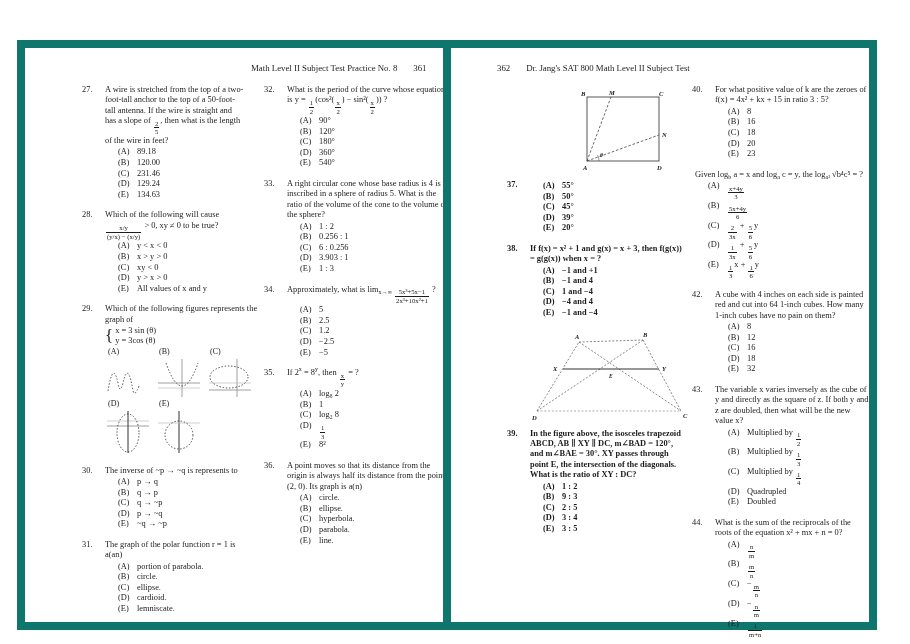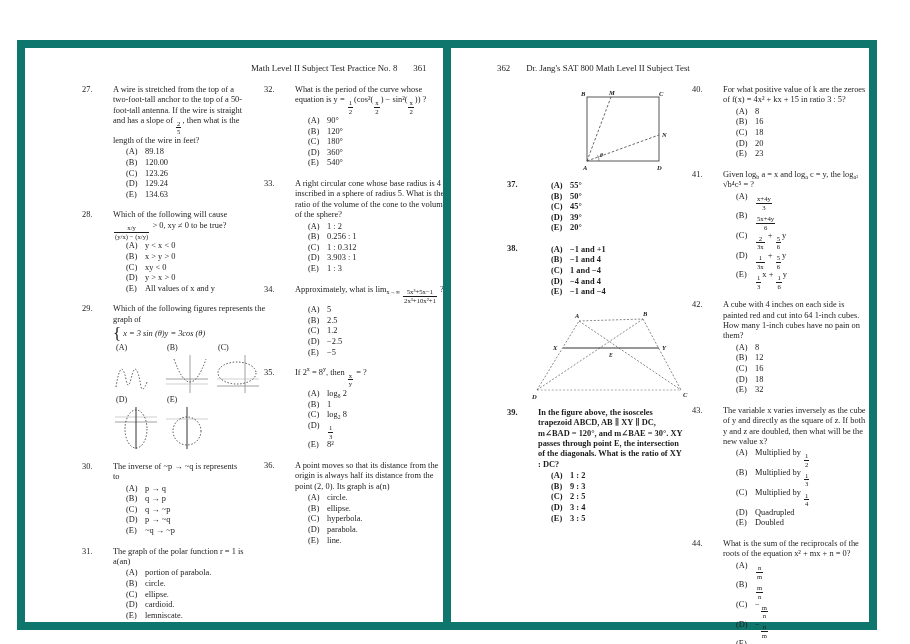--- a/index.html
+++ b/index.html
@@ -11,36 +11,36 @@
   .hdr{font-size:8.8px;white-space:nowrap;color:#222;}
   #page-0 .hdr{margin:15px 0 0 226px;}
   #page-1 .hdr{margin:15px 0 0 46px;}
   .hdr .hgap{display:inline-block;width:16px;}
   .cols{display:flex;margin-top:12px;}
   #page-0 .col-0{margin-left:57px;width:162px;}
   #page-0 .col-1{margin-left:20px;width:194px;}
   #page-1 .col-0{margin-left:56px;width:176px;font-weight:bold;}
   #page-1 .col-1{margin-left:9px;width:194px;}
   .q{margin-bottom:10px;}
-  .qrow{display:flex;gap:8px;}
+  .qrow{display:flex;}
   .qnum{width:20px;flex:none;font-size:8.4px;}
   .qbody{margin-left:3px;flex:1;font-size:8.4px;line-height:1.24;}
   .opts{margin-top:1px;}
   .opt{display:flex;margin-left:13px;line-height:1.26;}
   .olabel{flex:none;width:19px;}
   .otext{flex:1;}
   .frac{display:inline-flex;flex-direction:column;text-align:center;vertical-align:-0.4em;
         font-size:0.8em;line-height:1.12;margin:0 1px;}
   .frac .fn{border-bottom:0.7px solid #1c1c1c;padding:0 1px;}
   .frac .fd{padding:0 1px;}
   sub,sup{font-size:0.72em;line-height:0;}
   sub{vertical-align:-0.35em;}
   .system{display:flex;align-items:center;margin:1px 0 2px 0;}
   .brace{font-size:17px;margin-right:2px;line-height:0.95;font-weight:400;}
-  .syslines{display:flex;font-style:italic;}
+  .syslines{display:flex;flex-direction:column;}
   .syslines span{line-height:1.18;}
   .figwrap{line-height:0;}
   .fig-square{margin:2px 0 5px 52px;}
   .fig-trapezoid{margin:2px 0 4px 24px;}
   .parametric{margin-top:2px;line-height:normal;}
   .parametric .prow{display:flex;margin-bottom:1px;}
   .pcell{display:flex;flex-direction:column;margin-right:5px;}
   .plabel{font-size:8px;margin:0 0 0 3px;line-height:1.1;}
   svg .lbl{font-family:"Liberation Serif","DejaVu Serif",serif;font-style:italic;fill:#222;}
 </style>
@@ -64,21 +64,21 @@
                   <div class="opt">
                     <span class="olabel">(A)</span>
                     <span class="otext">89.18</span>
                   </div>
                   <div class="opt">
                     <span class="olabel">(B)</span>
                     <span class="otext">120.00</span>
                   </div>
                   <div class="opt">
                     <span class="olabel">(C)</span>
-                    <span class="otext">123.26</span>
+                    <span class="otext">231.46</span>
                   </div>
                   <div class="opt">
                     <span class="olabel">(D)</span>
                     <span class="otext">129.24</span>
                   </div>
                   <div class="opt">
                     <span class="olabel">(E)</span>
                     <span class="otext">134.63</span>
                   </div>
                 </div>
@@ -290,21 +290,21 @@
                   <div class="opt">
                     <span class="olabel">(A)</span>
                     <span class="otext">1 : 2</span>
                   </div>
                   <div class="opt">
                     <span class="olabel">(B)</span>
                     <span class="otext">0.256 : 1</span>
                   </div>
                   <div class="opt">
                     <span class="olabel">(C)</span>
-                    <span class="otext">1 : 0.312</span>
+                    <span class="otext">6 : 0.256</span>
                   </div>
                   <div class="opt">
                     <span class="olabel">(D)</span>
                     <span class="otext">3.903 : 1</span>
                   </div>
                   <div class="opt">
                     <span class="olabel">(E)</span>
                     <span class="otext">1 : 3</span>
                   </div>
                 </div>
@@ -456,20 +456,21 @@
                     <span class="otext">20°</span>
                   </div>
                 </div>
               </div>
             </div>
           </div>
           <div class="q">
             <div class="qrow">
               <div class="qnum">38.</div>
               <div class="qbody">
+                <div class="qtext">If f(x) = x² + 1 and g(x) = x + 3, then f(g(x)) = g(g(x)) when x = ?</div>
                 <div class="opts">
                   <div class="opt">
                     <span class="olabel">(A)</span>
                     <span class="otext">−1 and +1</span>
                   </div>
                   <div class="opt">
                     <span class="olabel">(B)</span>
                     <span class="otext">−1 and 4</span>
                   </div>
                   <div class="opt">
@@ -561,21 +562,20 @@
                   <div class="opt">
                     <span class="olabel">(E)</span>
                     <span class="otext">23</span>
                   </div>
                 </div>
               </div>
             </div>
           </div>
           <div class="q">
             <div class="qrow">
-              <div class="qnum">41.</div>
               <div class="qbody">
                 <div class="qtext">Given log<sub>b</sub> a = x and log<sub>a</sub> c = y, the log<sub>a³</sub> √b⁴c⁵ = ?</div>
                 <div class="opts">
                   <div class="opt">
                     <span class="olabel">(A)</span>
                     <span class="otext"><span class="frac">
                         <span class="fn">x+4y</span>
                         <span class="fd">3</span>
                       </span></span>
                   </div>

